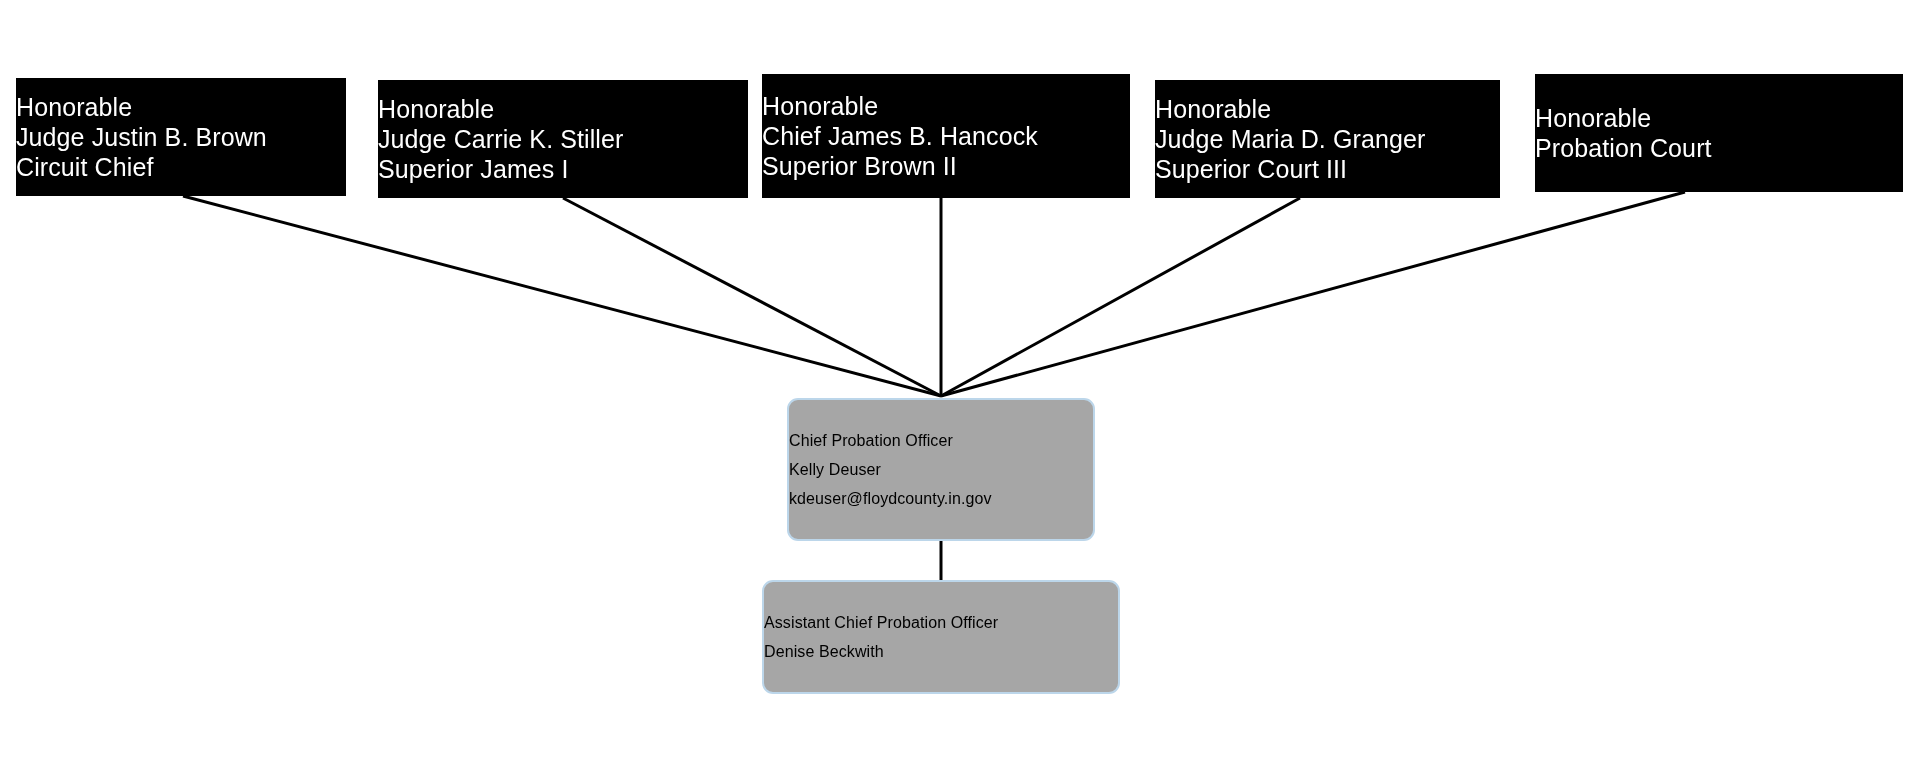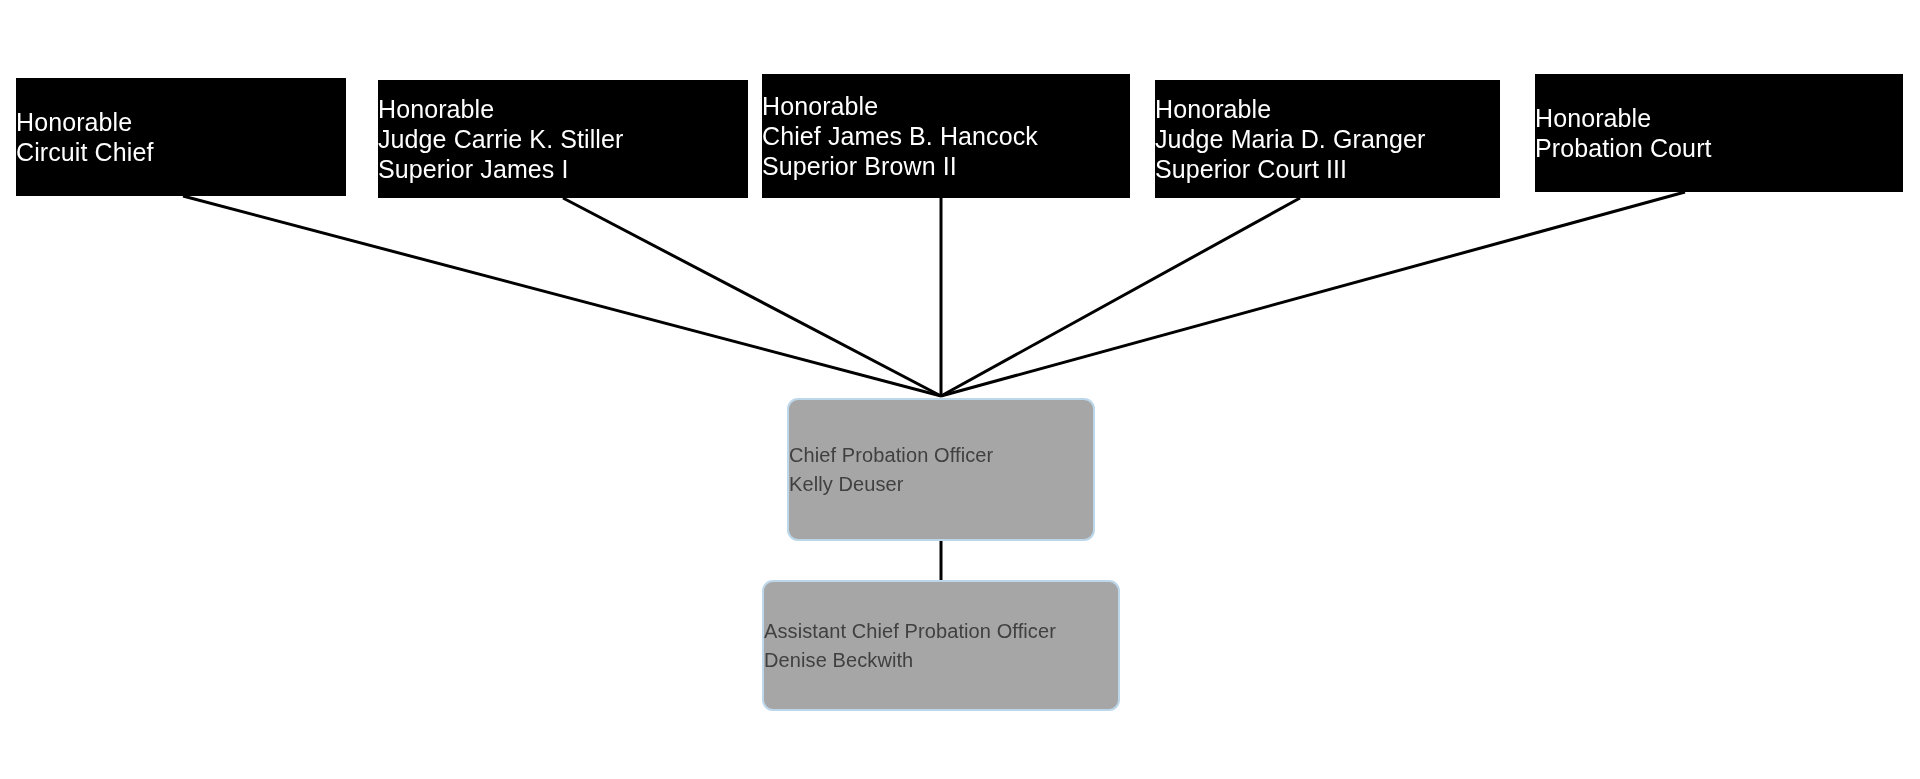--- a/index.html
+++ b/index.html
@@ -38,22 +38,22 @@
   }
   .node-judge {
     background: #000000;
     color: #ffffff;
     font-size: 25px;
     line-height: 30px;
     letter-spacing: 0.1px;
   }
   .node-staff {
     background: #a6a6a6;
-    color: #404040;
-    font-size: 20px;
+    color: #000000;
+    font-size: 16px;
     line-height: 29px;
     border: 2px solid #bcd6ea;
     border-radius: 11px;
     letter-spacing: 0.1px;
   }
   .node-line {
     display: block;
     white-space: nowrap;
   }
 </style>
@@ -68,20 +68,21 @@
         <line x1="563" y1="198" x2="941" y2="396"></line>
         <line x1="941" y1="198" x2="941" y2="396"></line>
         <line x1="1300" y1="198" x2="941" y2="396"></line>
         <line x1="1685" y1="192" x2="941" y2="396"></line>
         <line x1="941" y1="541" x2="941" y2="580"></line>
       </g>
   </svg>
 
   <div class="node node-judge" style="left: 16px; top: 78px; width: 330px; height: 118px;">
     <span class="node-line">Honorable</span>
+    <span class="node-line">Judge Justin B. Brown</span>
     <span class="node-line">Circuit Chief</span>
   </div>
 
   <div class="node node-judge" style="left: 378px; top: 80px; width: 370px; height: 118px;">
     <span class="node-line">Honorable</span>
     <span class="node-line">Judge Carrie K. Stiller</span>
     <span class="node-line">Superior James I</span>
   </div>
 
   <div class="node node-judge" style="left: 762px; top: 74px; width: 368px; height: 124px;">
@@ -97,20 +98,21 @@
   </div>
 
   <div class="node node-judge" style="left: 1535px; top: 74px; width: 368px; height: 118px;">
     <span class="node-line">Honorable</span>
     <span class="node-line">Probation Court</span>
   </div>
 
   <div class="node node-staff" style="left: 787px; top: 398px; width: 308px; height: 143px;">
     <span class="node-line">Chief Probation Officer</span>
     <span class="node-line">Kelly Deuser</span>
+    <span class="node-line">kdeuser@floydcounty.in.gov</span>
   </div>
 
-  <div class="node node-staff" style="left: 762px; top: 580px; width: 358px; height: 131px;">
+  <div class="node node-staff" style="left: 762px; top: 580px; width: 358px; height: 114px;">
     <span class="node-line">Assistant Chief Probation Officer</span>
     <span class="node-line">Denise Beckwith</span>
   </div>
 
 </div>
 
 </body></html>

